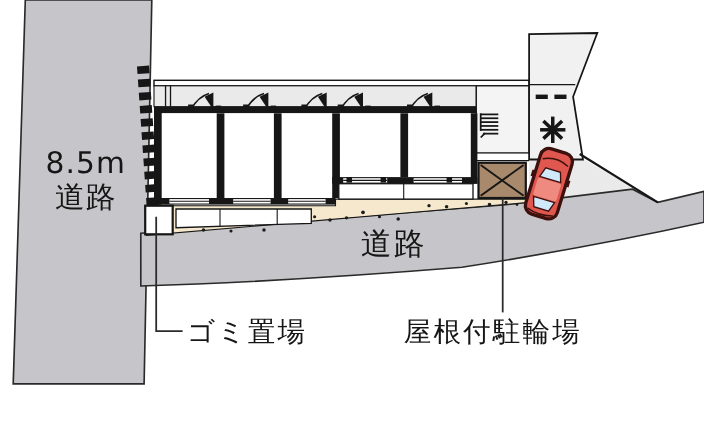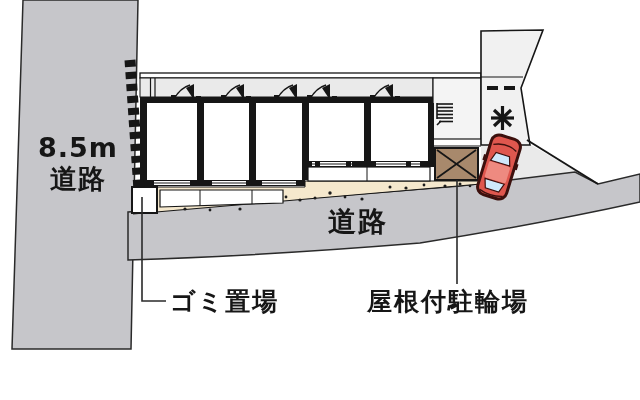--- a/index.html
+++ b/index.html
@@ -1,17 +1,17 @@
 <!DOCTYPE html>
 <html><head>
 <meta charset="utf-8">
 <style>
   html,body{margin:0;padding:0;background:#ffffff;}
   .stage{position:relative;width:640px;height:400px;background:#fff;overflow:hidden;
-         font-family:"DejaVu Sans","Liberation Sans",sans-serif;font-weight:bold;}
+         font-family:"DejaVu Sans","Liberation Sans",sans-serif;}
   svg{display:block}
   text{fill:#161616;font-family:"DejaVu Sans","Liberation Sans",sans-serif;}
   .road-label{font-size:27px;letter-spacing:1px;}
   .road-label-b{font-size:28px;letter-spacing:2px;}
   .note-label{font-size:25px;letter-spacing:2px;}
 </style>
 </head>
 <body>
 
 <div class="stage">

